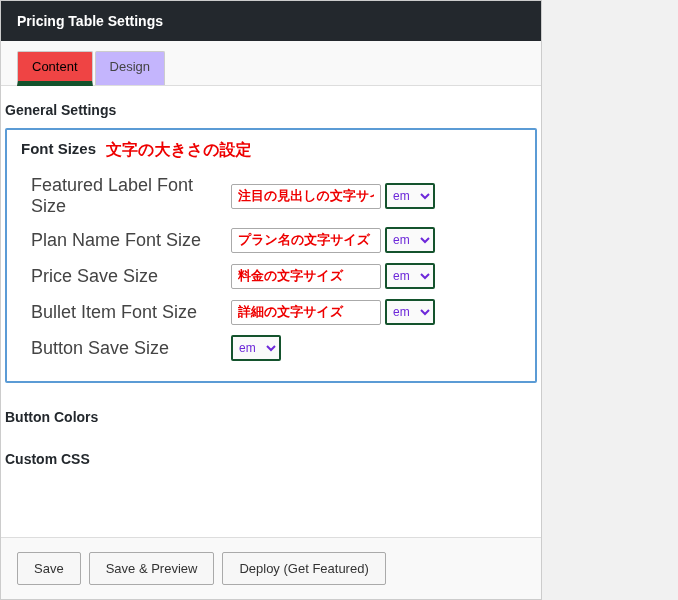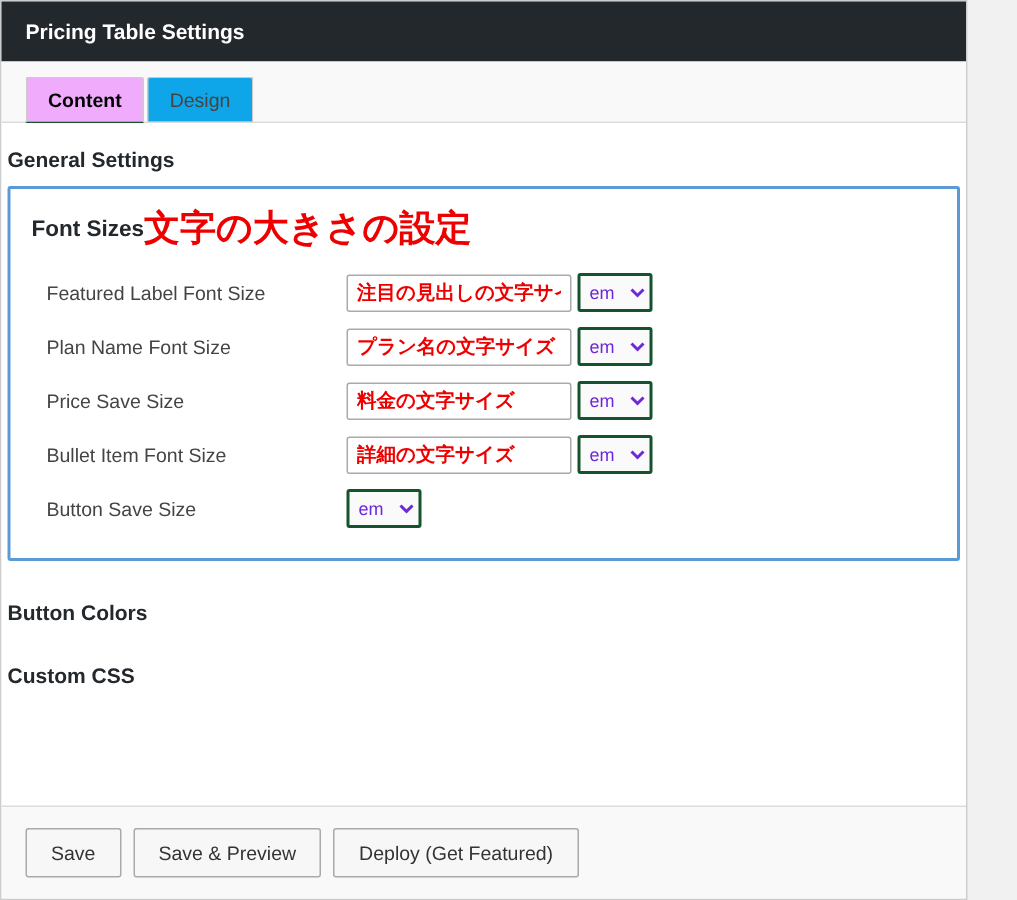--- a/index.html
+++ b/index.html
@@ -4,21 +4,21 @@
   <style>
     * { box-sizing: border-box; margin: 0; padding: 0; }
     body {
       font-family: Arial, sans-serif;
       font-size: 13px;
       background: #f1f1f1;
       width: 678px;
       min-height: 600px;
     }
     .window {
-      width: 645px;
+      width: 542px;
       min-height: 600px;
       background: #fff;
       border: 1px solid #ccc;
       display: flex;
       flex-direction: column;
     }
     .title-bar {
       background: #23282d;
       color: #fff;
       padding: 12px 16px;
@@ -29,70 +29,71 @@
       background: #f9f9f9;
       border-bottom: 1px solid #ddd;
       display: flex;
       padding: 10px 16px 0 16px;
       gap: 2px;
     }
     .tab {
       padding: 7px 14px;
       border: 1px solid #ccc;
       border-bottom: none;
-      background: #0ea5e9;
+      background: #c4b5fd;
       cursor: pointer;
       font-size: 13px;
       color: #444;
       border-radius: 2px 2px 0 0;
     }
     .tab.active {
-      background: #f0abfc;
-      border-bottom: 1px solid #14532d;
+      background: #ef4444;
+      border-bottom: 5px solid #14532d;
       margin-bottom: -1px;
       color: #000;
-      font-weight: bold;
+      font-weight: normal;
     }
     .content-area {
       flex: 1;
       padding: 16px 4px;
       background: #fff;
       overflow-y: auto;
     }
     .font-sizes-section {
       border: 2px solid #5b9bd5;
       padding: 10px 14px;
       margin-bottom: 18px;
       border-radius: 2px;
     }
     .font-sizes-header {
       display: flex;
-      align-items: center;
+      align-items: flex-start;
+      gap: 10px;
       margin-bottom: 14px;
     }
     .font-sizes-label {
       font-weight: bold;
       font-size: 15px;
       color: #23282d;
     }
     .font-sizes-japanese {
-      font-size: 24px;
+      font-size: 16px;
       color: #e00;
       font-weight: bold;
     }
     .field-row {
       display: flex;
       align-items: center;
       margin-bottom: 10px;
       padding-left: 10px;
     }
     .field-label {
       width: 200px;
       color: #444;
-      font-size: 13px;
+      font-size: 18px;
       flex-shrink: 0;
     }
     .field-input-group {
       display: flex;
       align-items: center;
       gap: 4px;
     }
     .field-input {
       border: 1px solid #aaa;
       padding: 4px 6px;

